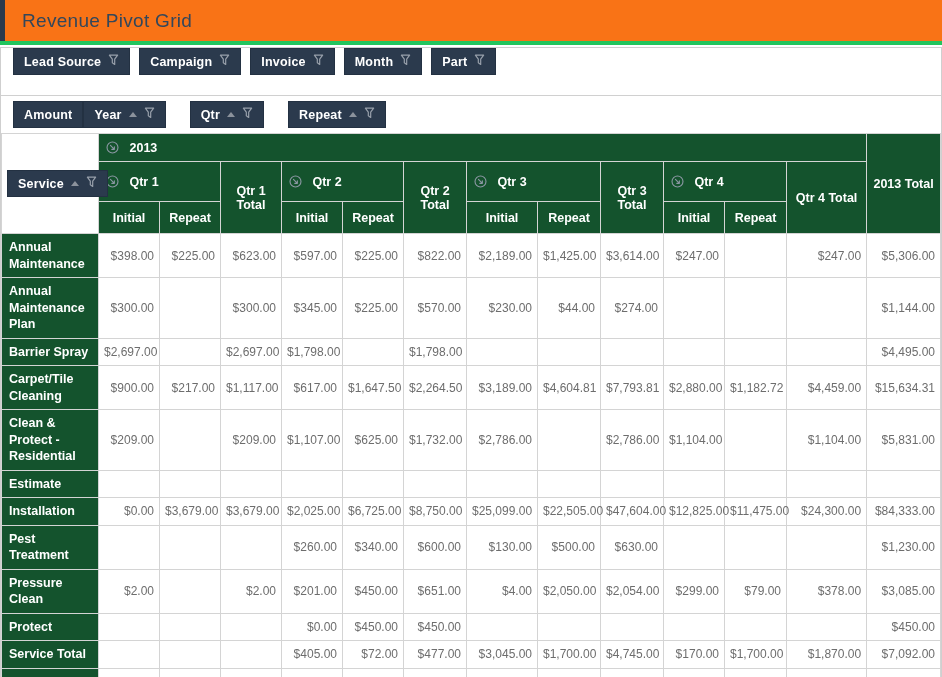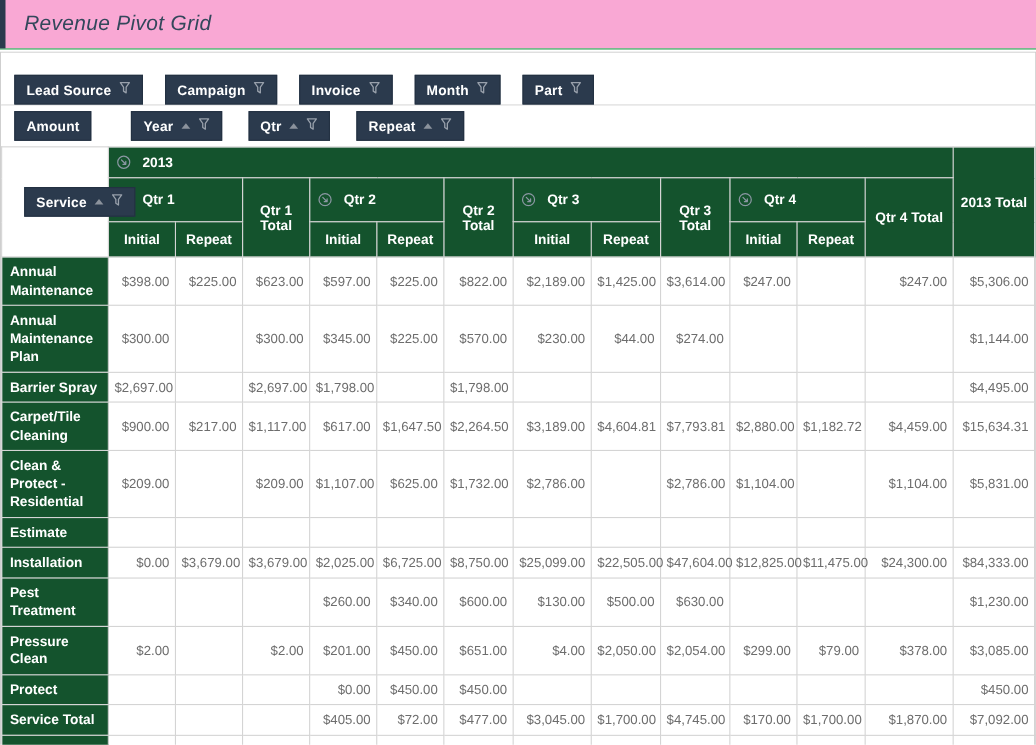--- a/index.html
+++ b/index.html
@@ -1,52 +1,52 @@
 <!DOCTYPE html>
 <html><head>
 <meta charset="utf-8">
 <style>
   * { box-sizing: border-box; margin: 0; padding: 0; }
   html,body { width: 942px; background: #fff; font-family: "Liberation Sans", sans-serif; }
   body { height: 677px; overflow: hidden; }
 
   
   .titlebar {
-    position: relative; height: 45px; background: #f9a8d4;
-    border-bottom: 1px solid #22c55e; display: flex; align-items: center; font-style: italic;
+    position: relative; height: 45px; background: #f97316;
+    border-bottom: 4px solid #22c55e; display: flex; align-items: center;
   }
   .titlebar .accent { position: absolute; left: 0; top: 0; width: 5px; height: 100%; background: #2b3a4d; }
   .titlebar h1 { font-size: 19px; font-weight: 400; color: #33475b; padding-left: 22px; letter-spacing: .3px; }
 
   
   .grid-wrap { margin-top: 2px; border: 1px solid #cfcfcf; background: #fff; }
 
   .filter-row {
-    height: 48px; display: flex; align-items: flex-end; gap: 20px;
+    height: 48px; display: flex; align-items: flex-start; gap: 9px;
     padding: 0 12px; border-bottom: 1px solid #d0d0d0; background: #fff;
   }
   .fields-row { height: 37px; display: flex; align-items: center; padding: 0 12px; background: #fff; }
 
   .fbtn {
     display: inline-flex; align-items: center; gap: 7px;
     background: #2b3a4d; color: #fff; border: 1px solid #233142;
     font-size: 12.5px; font-weight: 700; letter-spacing: .2px;
     padding: 5px 10px; height: 27px; cursor: pointer; white-space: nowrap;
   }
   .fbtn .sort-asc {
     width: 0; height: 0; display: inline-block;
     border-left: 4px solid transparent; border-right: 4px solid transparent;
     border-bottom: 5px solid #8b929c;
   }
-  .gap-amount { margin-right: 36px; }
+  .gap-amount { }
   .col-field { margin-right: 24px; }
 
   
   .table-area { position: relative; }
-  .service-btn { position: absolute; left: 21px; top: 37px; z-index: 5; text-align: right; }
+  .service-btn { position: absolute; left: 6px; top: 37px; z-index: 5; text-align: right; }
 
   table.pivot { border-collapse: collapse; table-layout: fixed; width: 940px; }
   table.pivot th, table.pivot td { border: 1px solid #d4d4d4; }
 
   th.blank { background: #fff; }
 
   th.grp, th.qtotal, th.total-col, th.sub {
     background: #14532d; color: #fff; font-size: 12.5px; font-weight: 700;
   }
   th.grp { text-align: left; padding: 5px 7px; }

